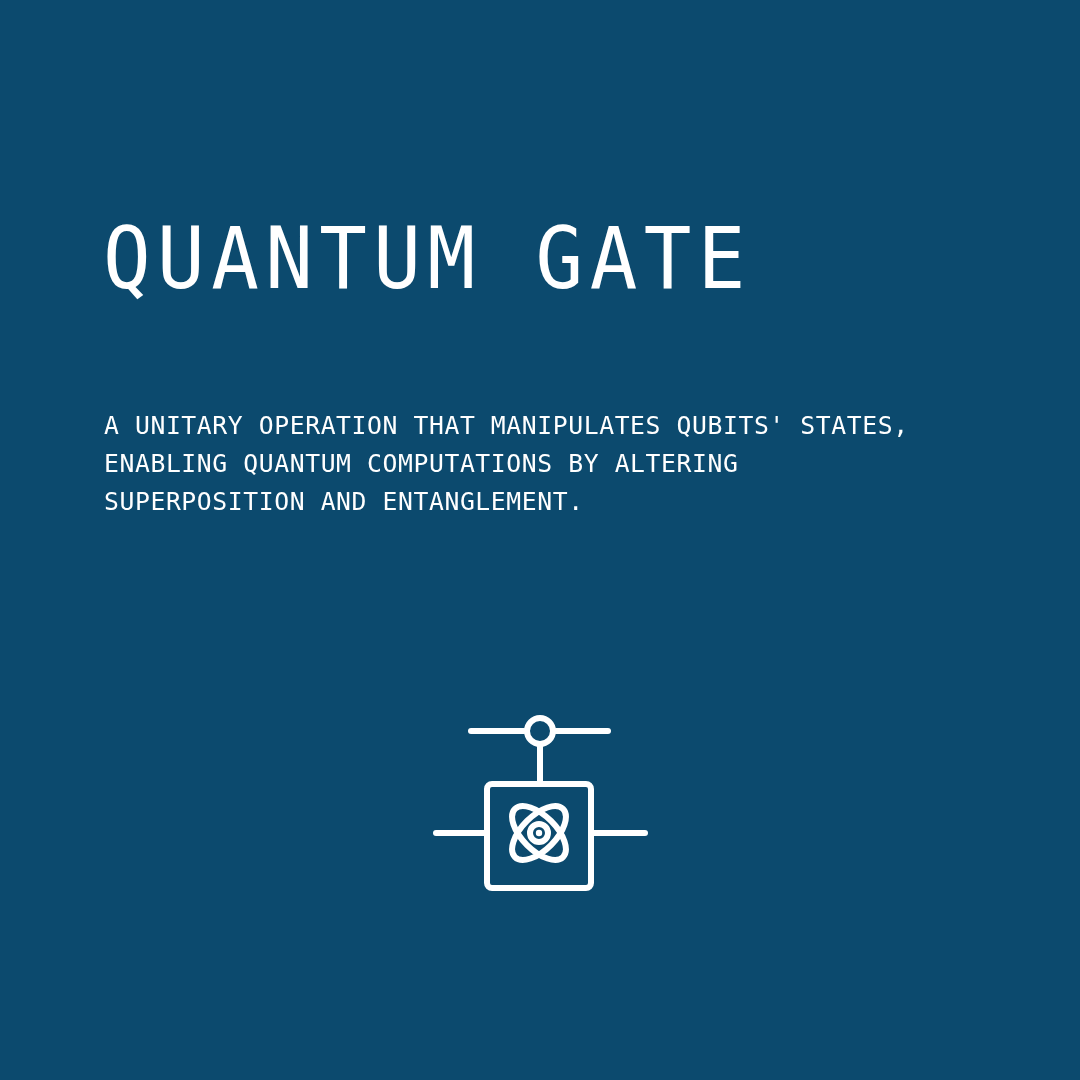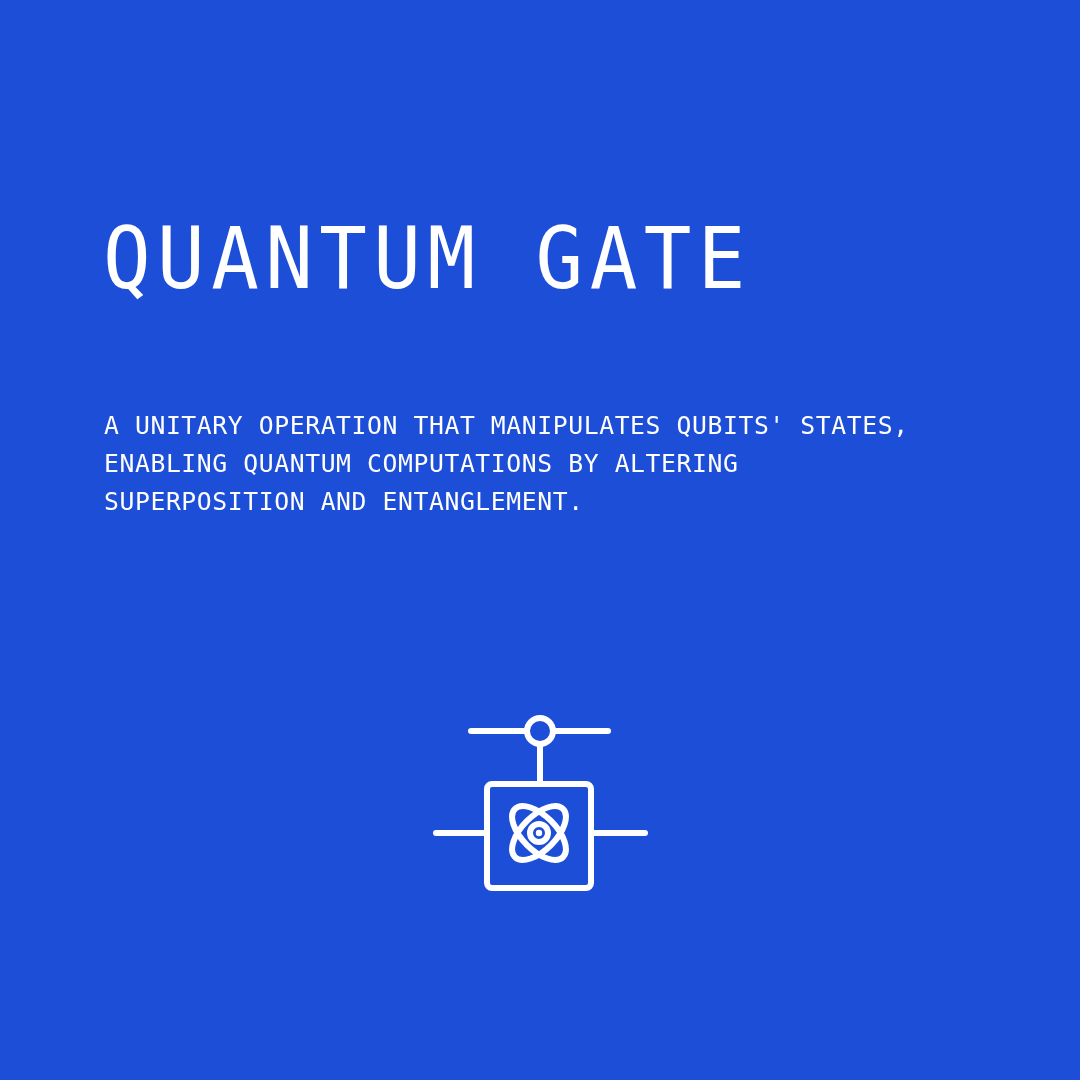--- a/index.html
+++ b/index.html
@@ -11,21 +11,21 @@
   body {
     width: 1080px;
     height: 1080px;
     overflow: hidden;
     font-family: "DejaVu Sans Mono", monospace;
   }
   #canvas {
     position: relative;
     width: 1080px;
     height: 1080px;
-    background: #1d4ed8;
+    background: #0c4a6e;
   }
 
   
   #title {
     position: absolute;
     left: 103px;
     top: 152px;
     font-family: "DejaVu Sans Mono", "Liberation Mono", monospace;
     font-size: 86px;
     line-height: 96px;

